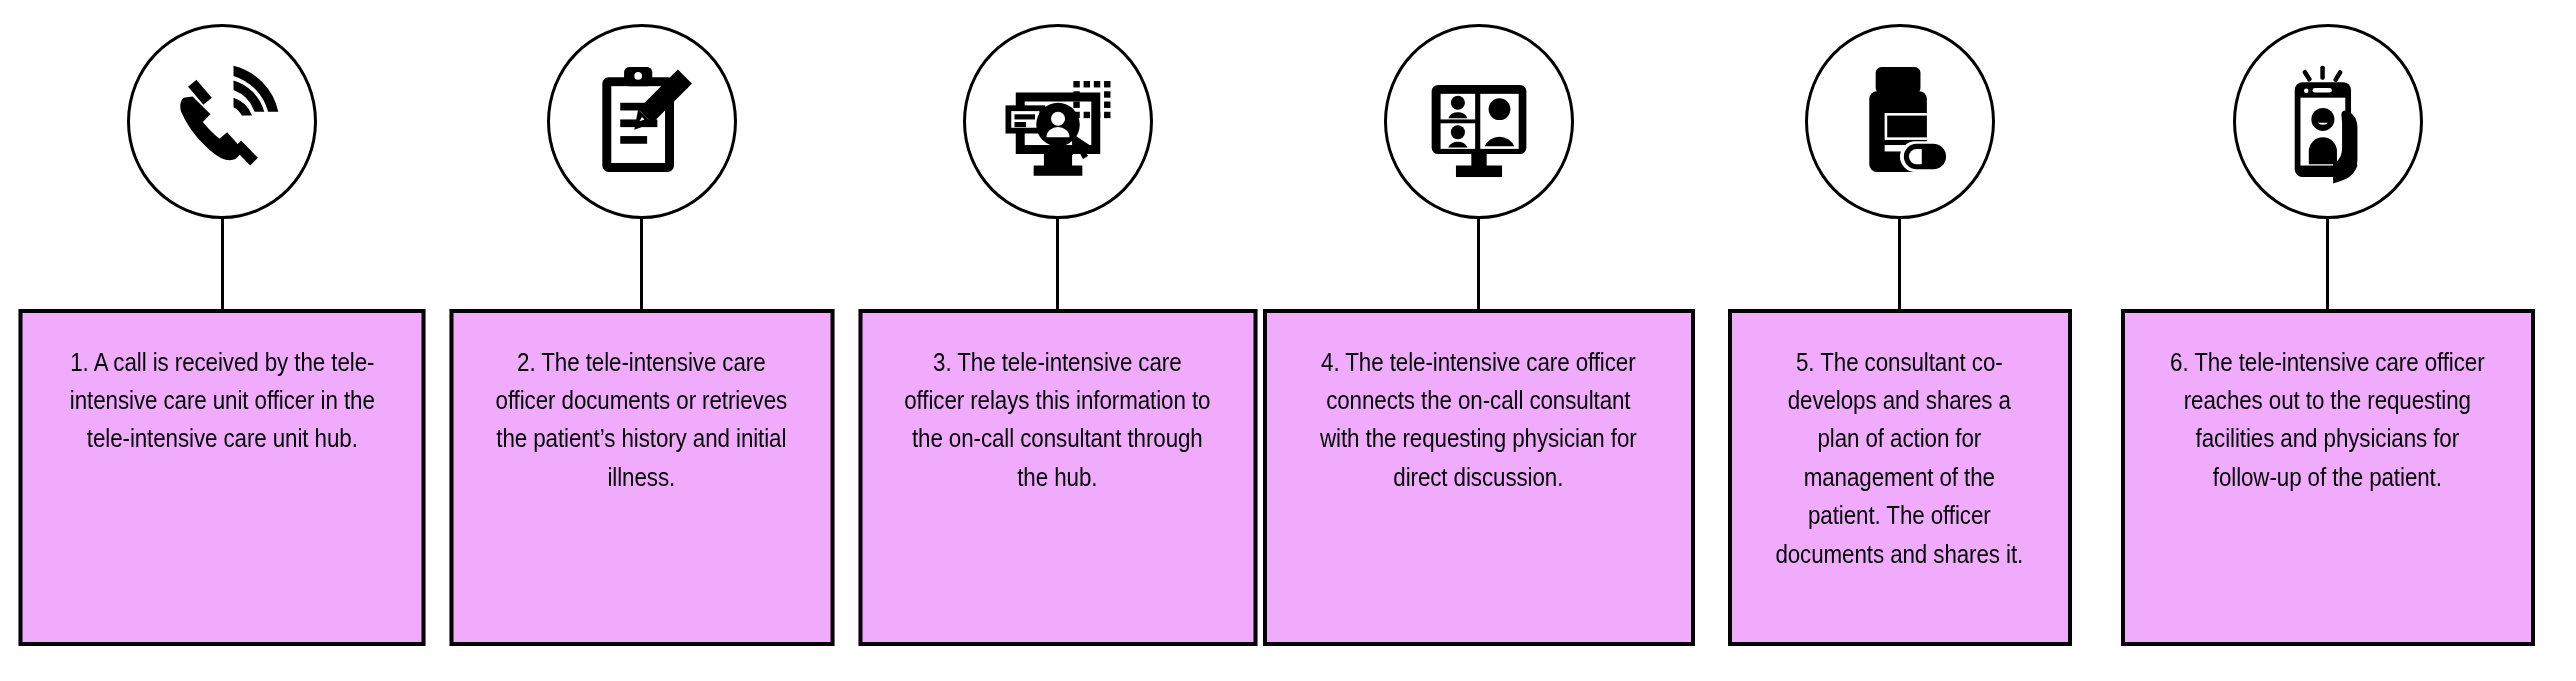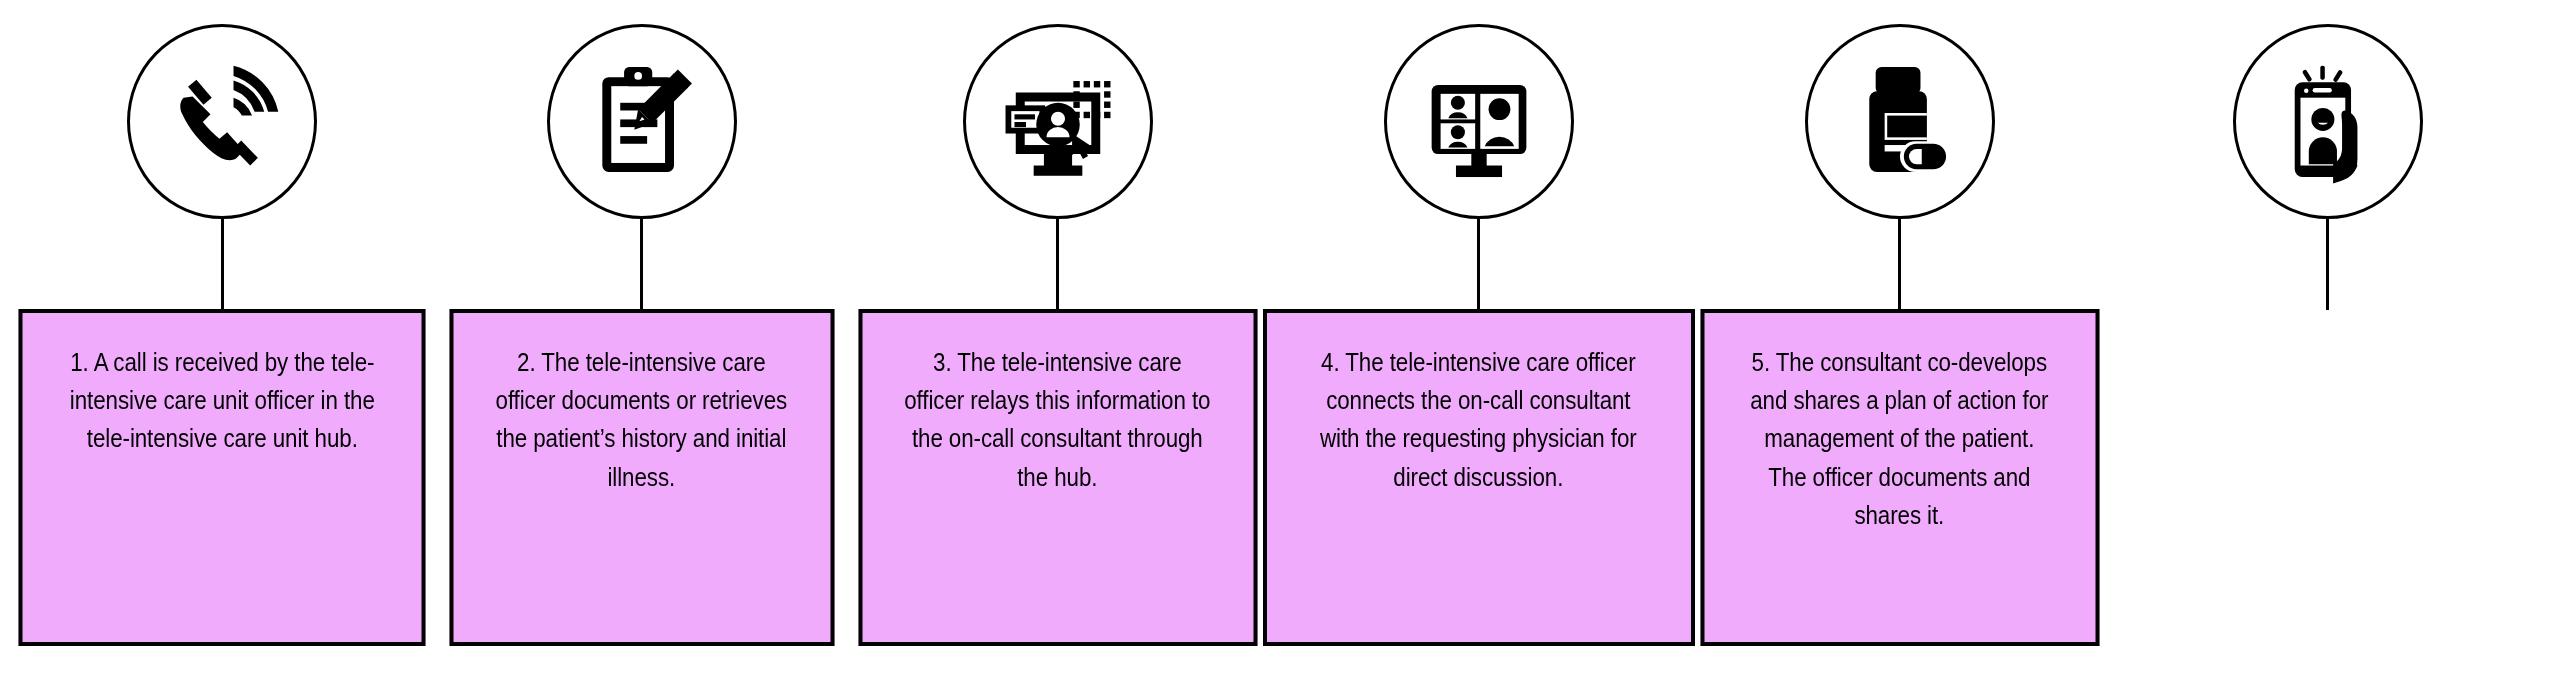--- a/index.html
+++ b/index.html
@@ -93,21 +93,21 @@
   .c1 { left: 441px;  width: 401px; }
   .c2 { left: 852px; width: 411px; text-decoration: underline; }
   .c3 { left: 1273px; width: 411px; }
   .c4 { left: 1694px; width: 411px; }
   .c5 { left: 2115px; width: 425px; }
 
   .c0 .text-box { width: 407px; }
   .c1 .text-box { width: 385px; }
   .c2 .text-box { width: 399px; }
   .c3 .text-box { width: 432px; }
-  .c4 .text-box { width: 399px; }
+  .c4 .text-box { width: 344px; }
   .c5 .text-box { width: 414px; }
 </style>
 </head>
 <body>
 
 <div id="canvas">
 
   <div class="step c0">
     <div class="icon-circle">
       <span>
@@ -263,16 +263,19 @@
               <rect x="64" y="18" width="7" height="20" rx="3" transform="rotate(-32 67 28)"></rect>
               <rect x="112" y="18" width="7" height="20" rx="3" transform="rotate(32 115 28)"></rect>
             </g>
             <path d="M126 82 c12 2 20 12 20 26 v50 c0 18 -10 30 -26 34 l-12 4 v-30 c10 -6 14 -14 14 -26 v-36 c0 -14 -4 -20 4 -22 Z"></path>
             <path d="M120 174 c12 -4 18 -12 20 -22 l6 16 c-4 12 -14 20 -26 22 Z"></path>
           </g>
         </svg>
       </span>
     </div>
     <div class="connector"></div>
+    <div class="text-box">
+      <div class="step-text">6. The tele-intensive care officer reaches out to the requesting facilities and physicians for follow-up of the patient.</div>
+    </div>
   </div>
 
 </div>
 
 
 </body></html>

